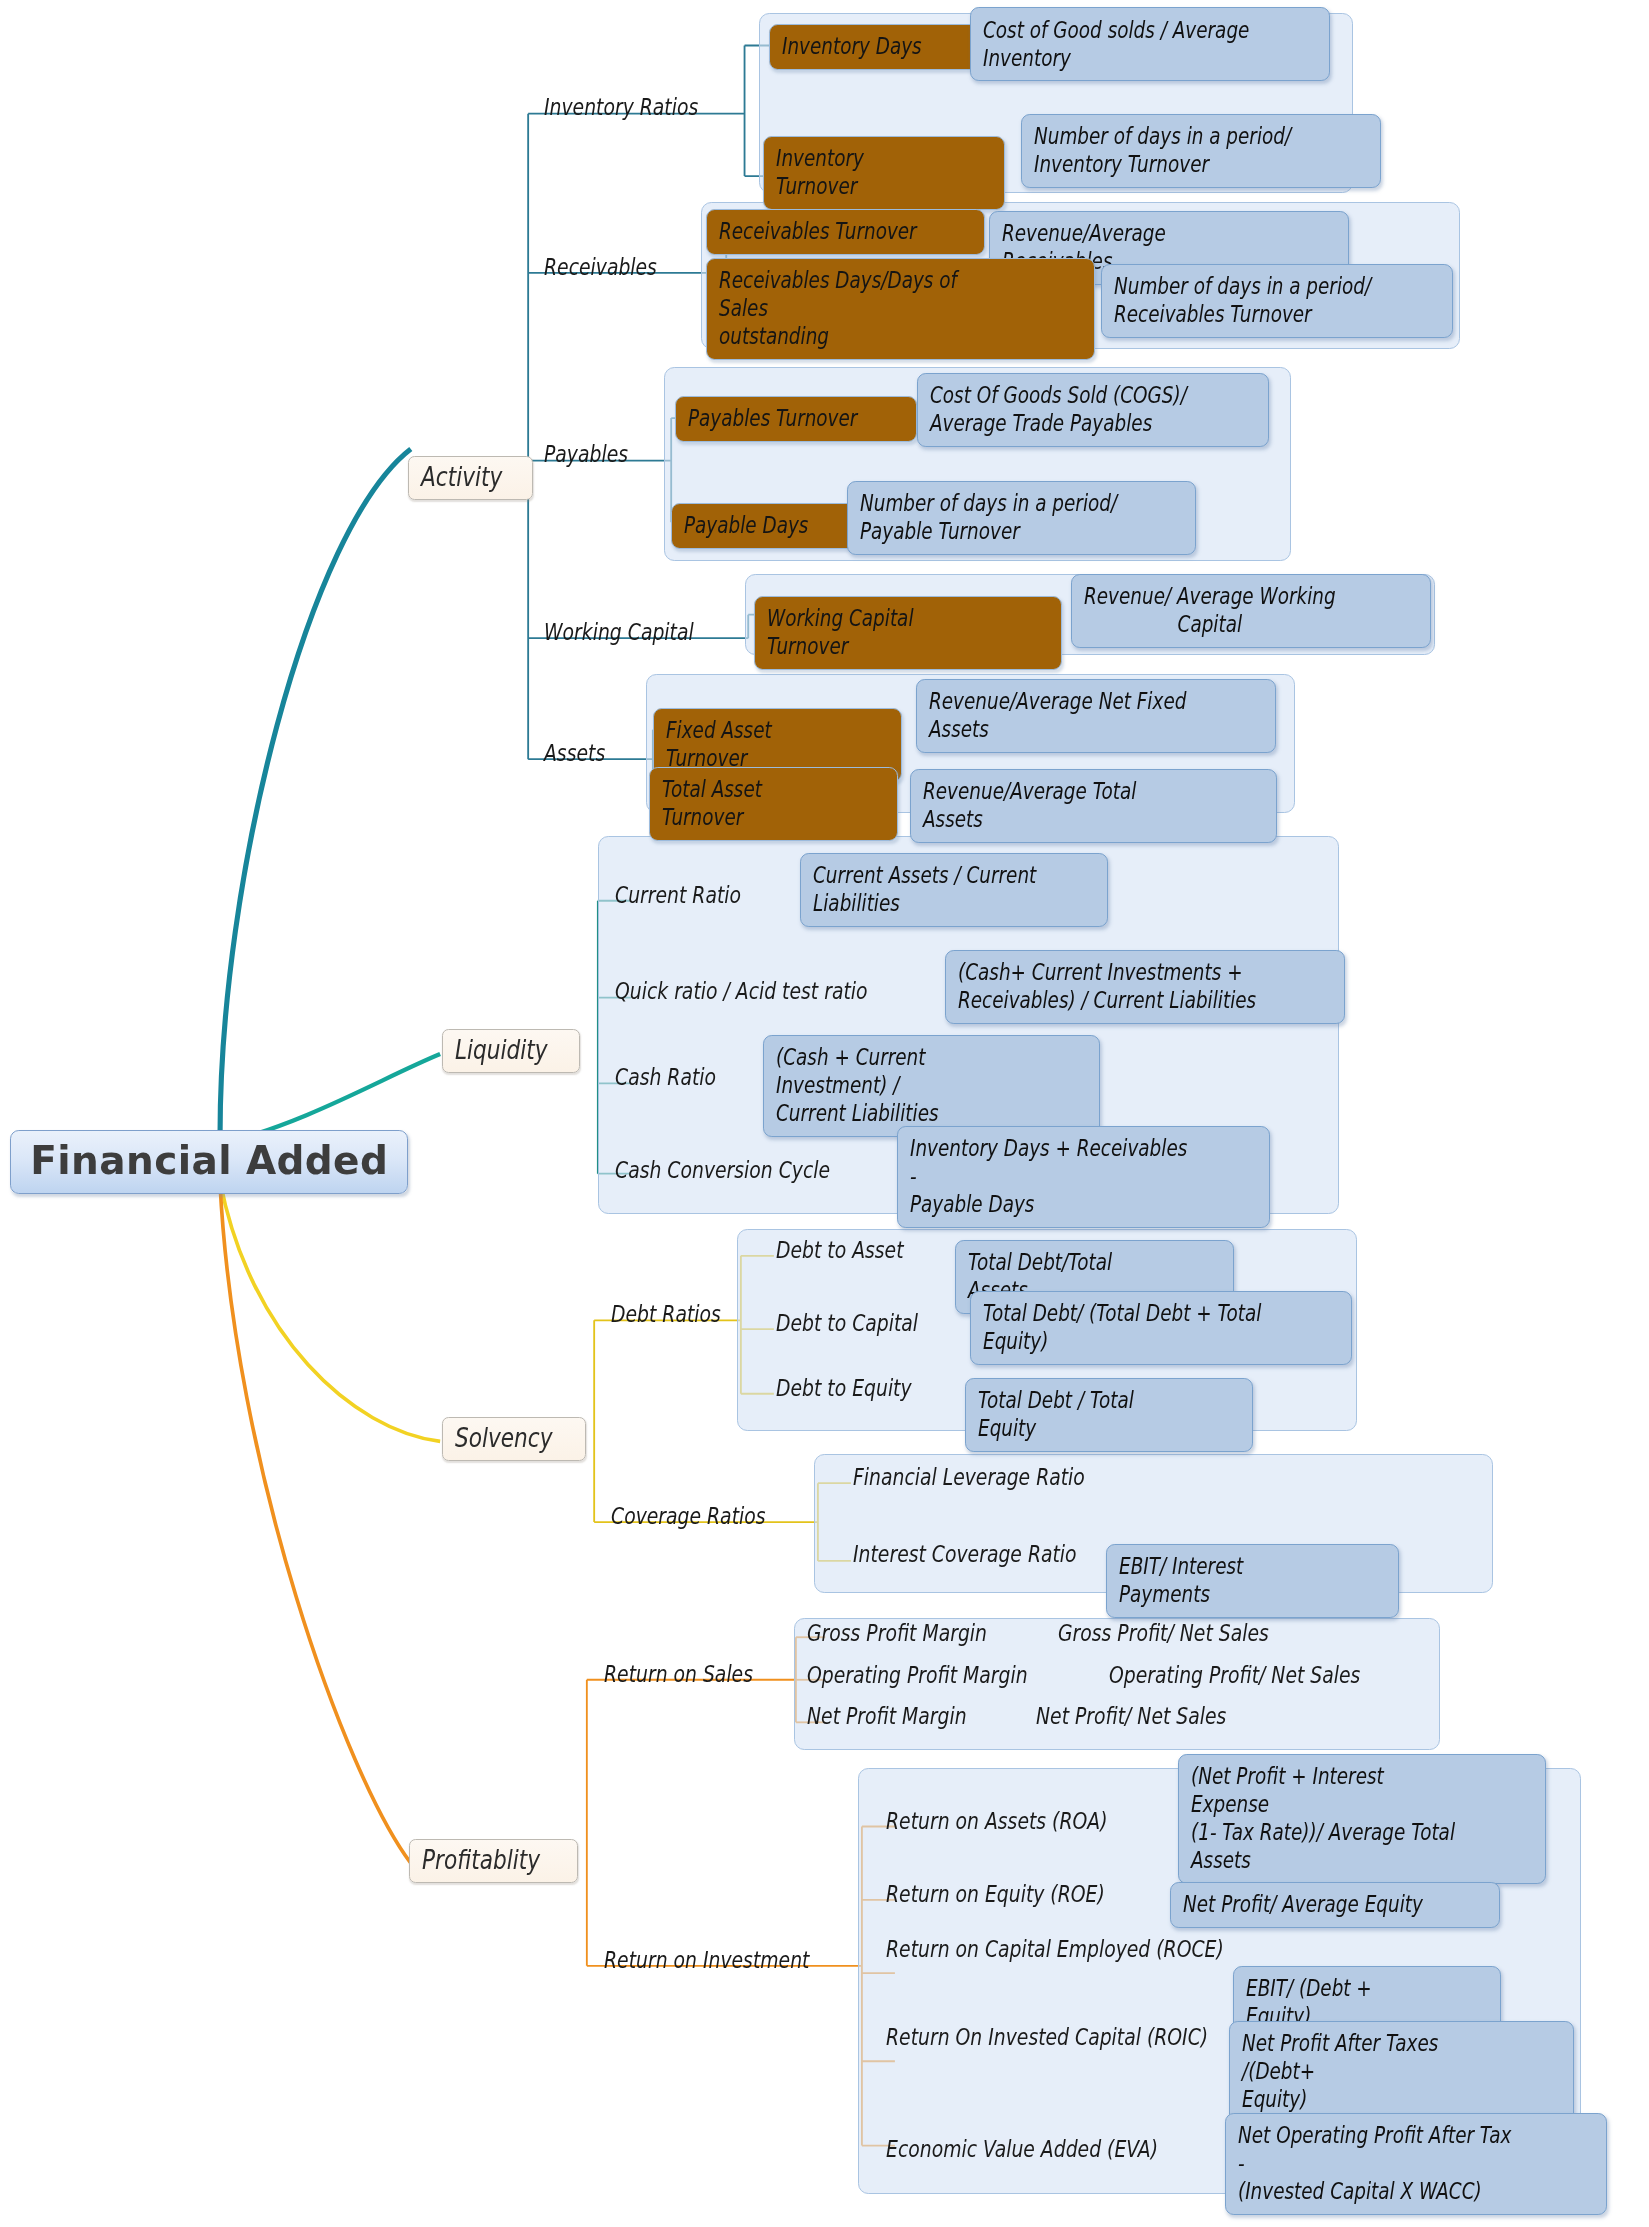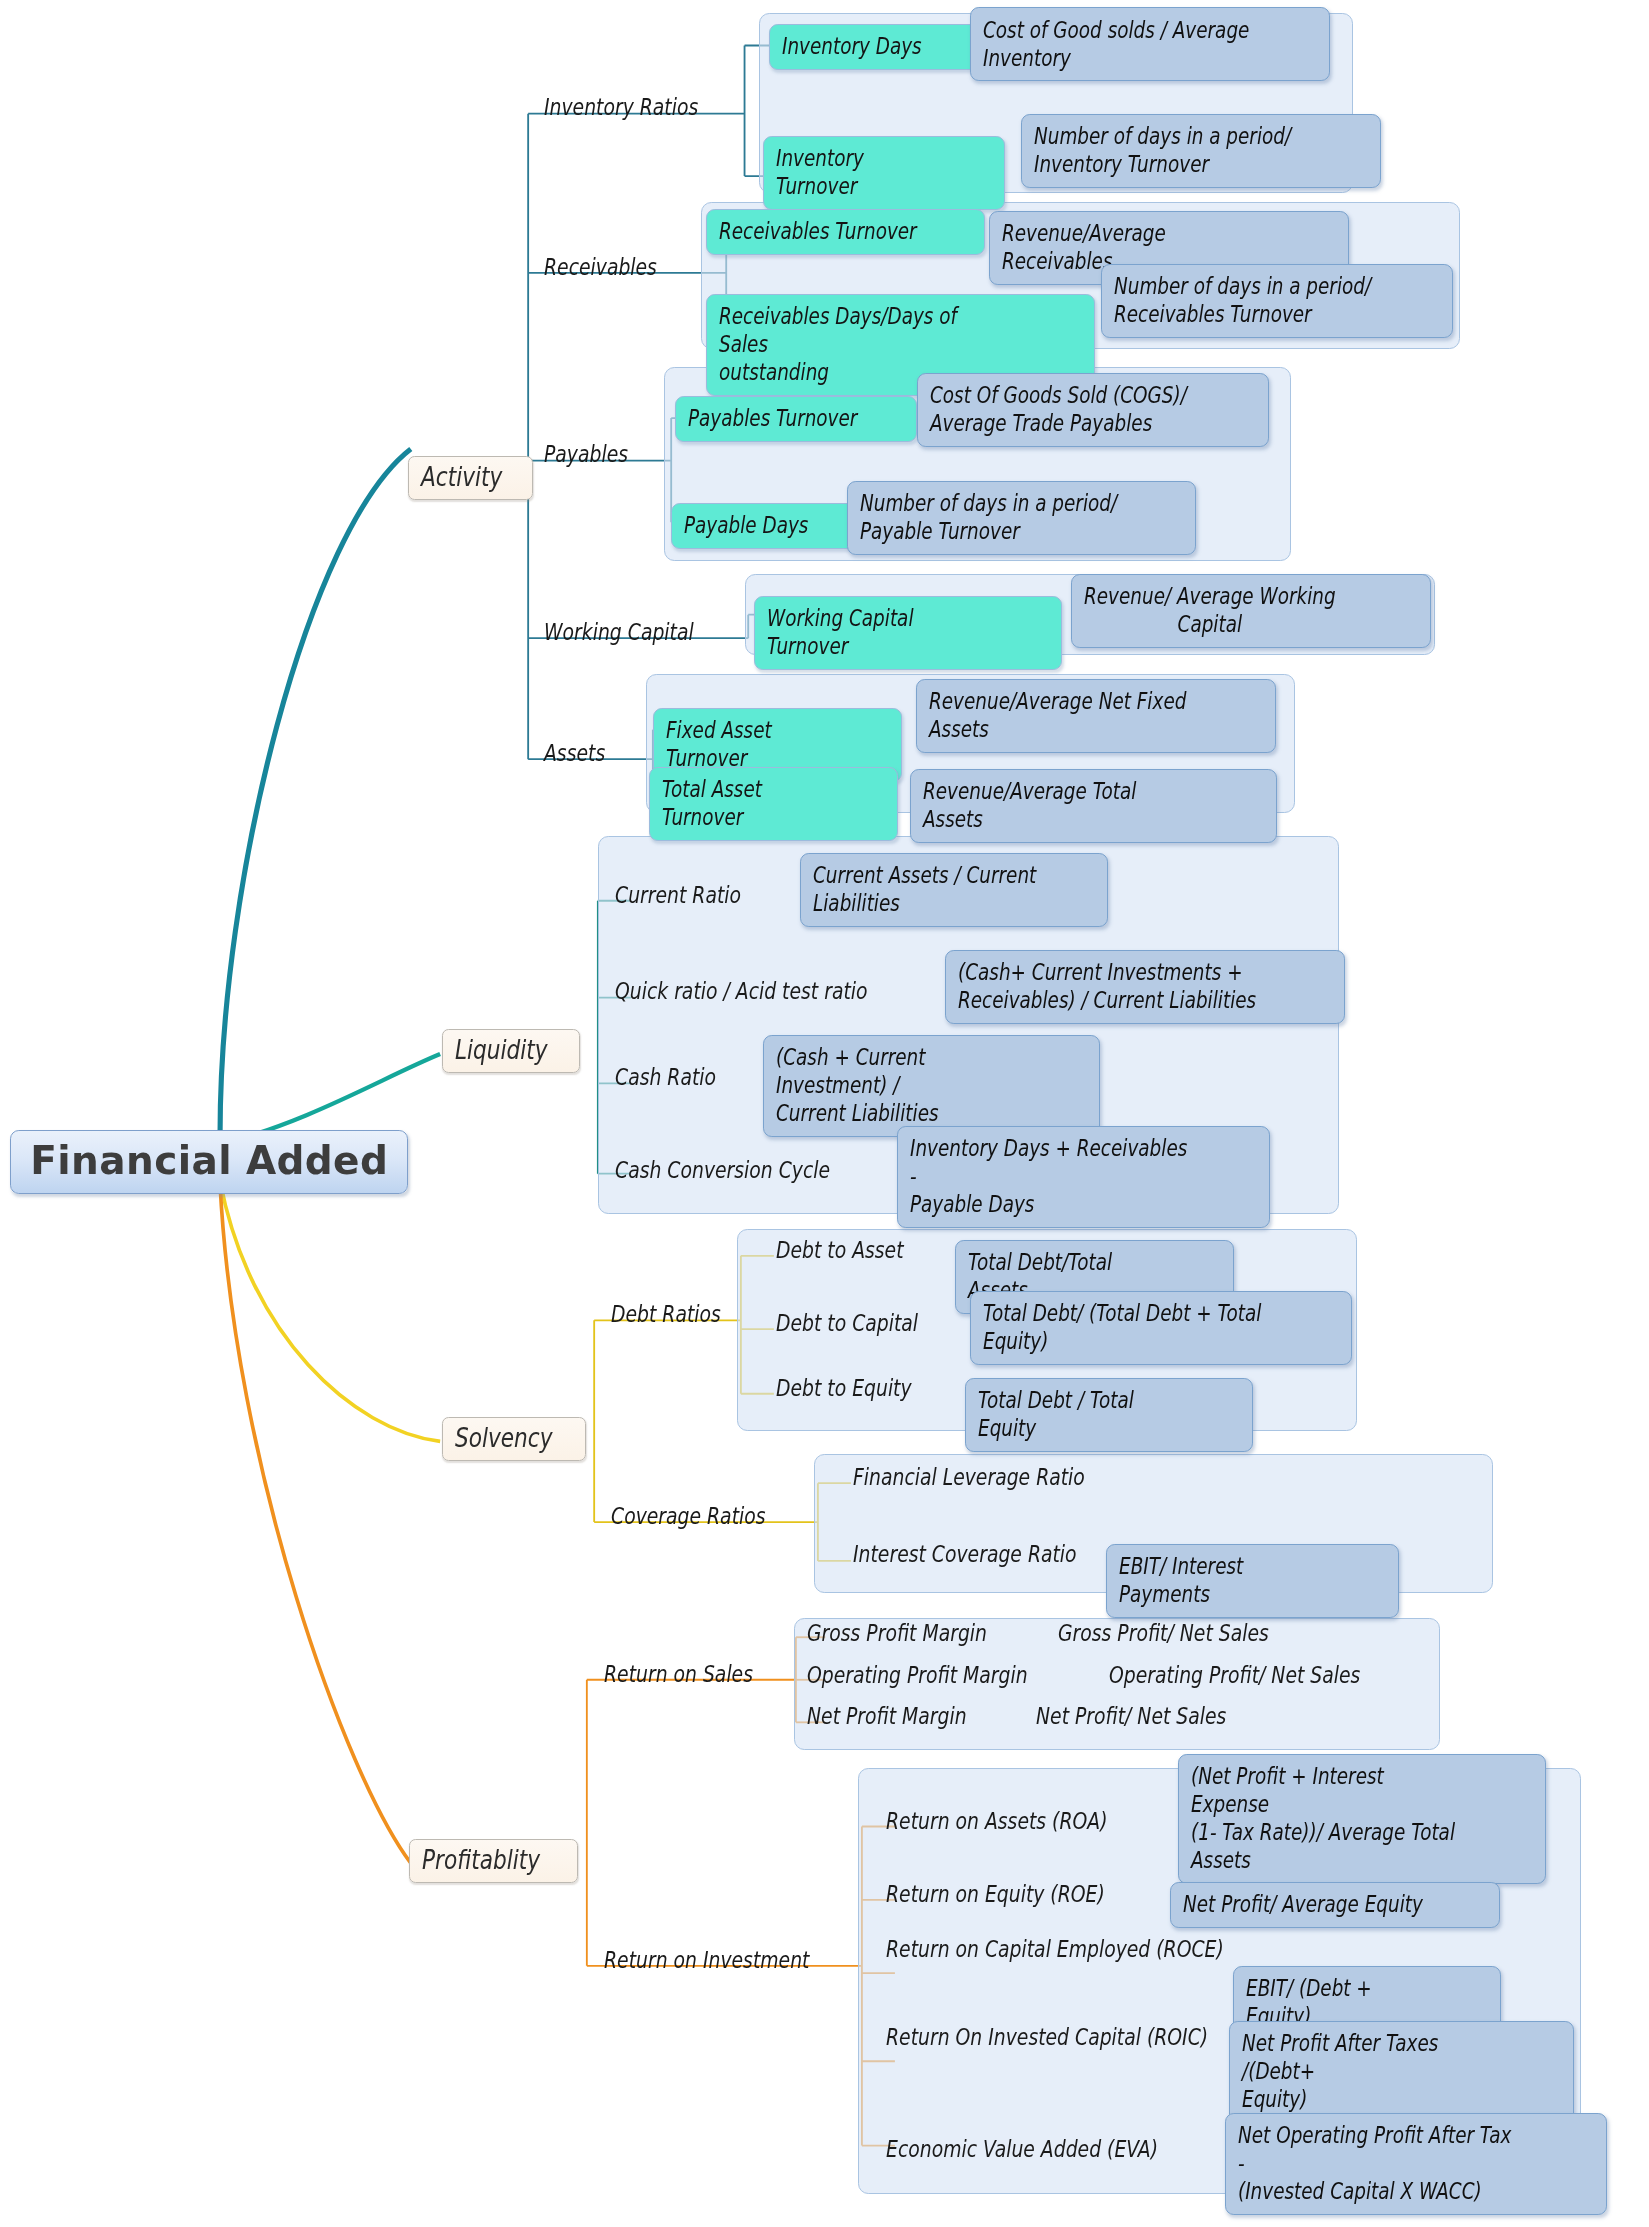--- a/index.html
+++ b/index.html
@@ -77,21 +77,21 @@
     font-size: 23.5px;
     color: #1a1a1a;
     white-space: nowrap;
     line-height: 1.05;
     transform: scaleX(.80);
     transform-origin: left center;
   }
 
   
   .card3 {
-    background: #5eead4;
+    background: #a16207;
     border: 0.7px solid #9cbbdd;
     border-radius: 8.8px;
     box-shadow: 1.5px 2.2px 2.9px rgba(120,145,180,.30);
     padding: 7.3px 11.7px 8.8px 11.7px;
     align-items: center;
   }
   .card3 .txt {
     font-family: "DejaVu Sans", sans-serif;
     font-style: italic;
     font-size: 23px;
@@ -265,21 +265,21 @@
     <span class="txt">Number of days in a period/
 Inventory Turnover</span>
   </div>
 
   <div class="node card3" style="left:706px;top:209px;width:279px;">
     <span class="txt">Receivables Turnover</span>
   </div>
   <div class="node card4" style="left:989px;top:211px;width:360px;">
     <span class="txt">Revenue/Average Receivables</span>
   </div>
-  <div class="node card3" style="left:706px;top:258px;width:389px;margin-top:36px;">
+  <div class="node card3" style="left:706px;top:258px;width:389px;">
     <span class="txt">Receivables Days/Days of Sales
 outstanding</span>
   </div>
   <div class="node card4" style="left:1101px;top:264px;width:352px;">
     <span class="txt">Number of days in a period/
 Receivables Turnover</span>
   </div>
 
   <div class="node card3" style="left:675px;top:396px;width:242px;">
     <span class="txt">Payables Turnover</span>

